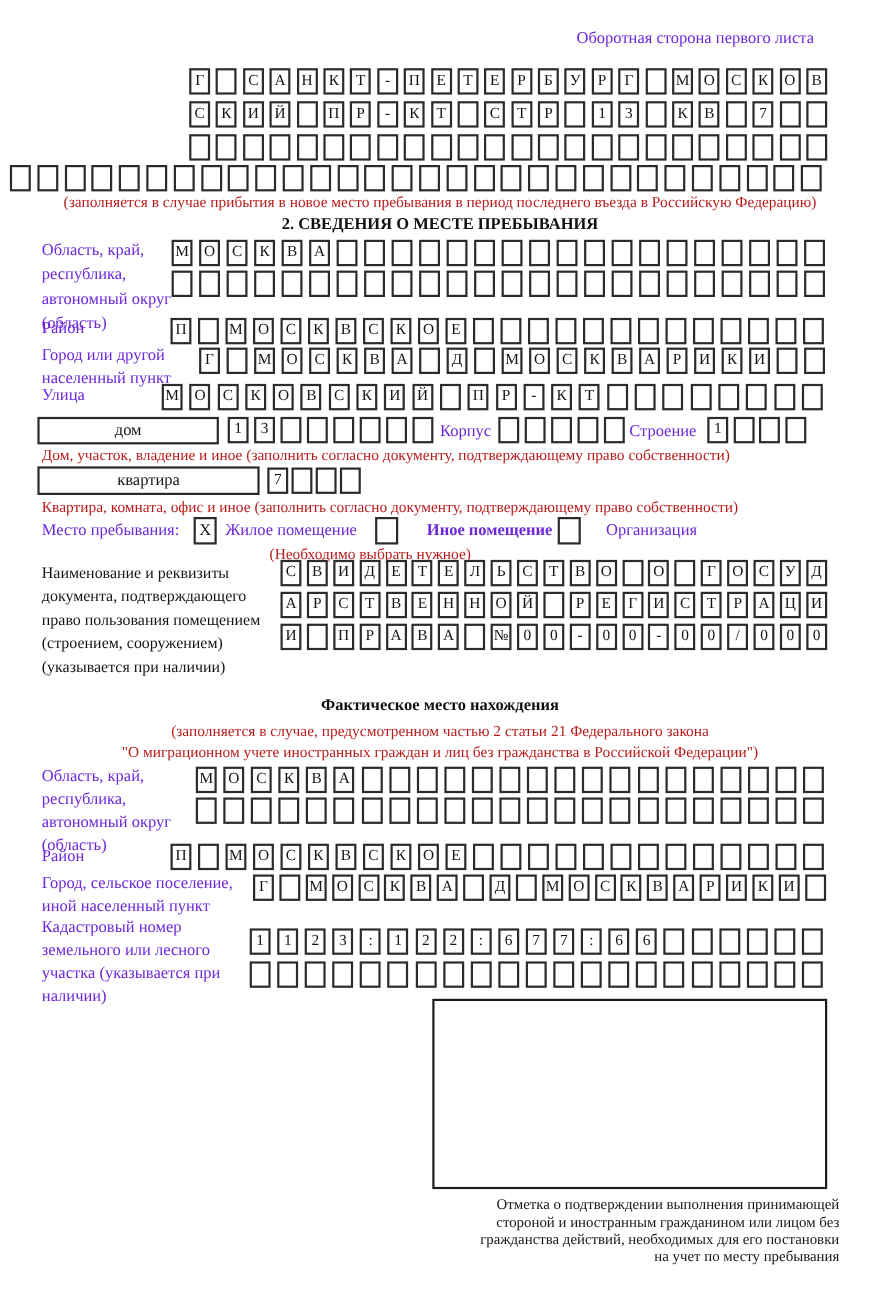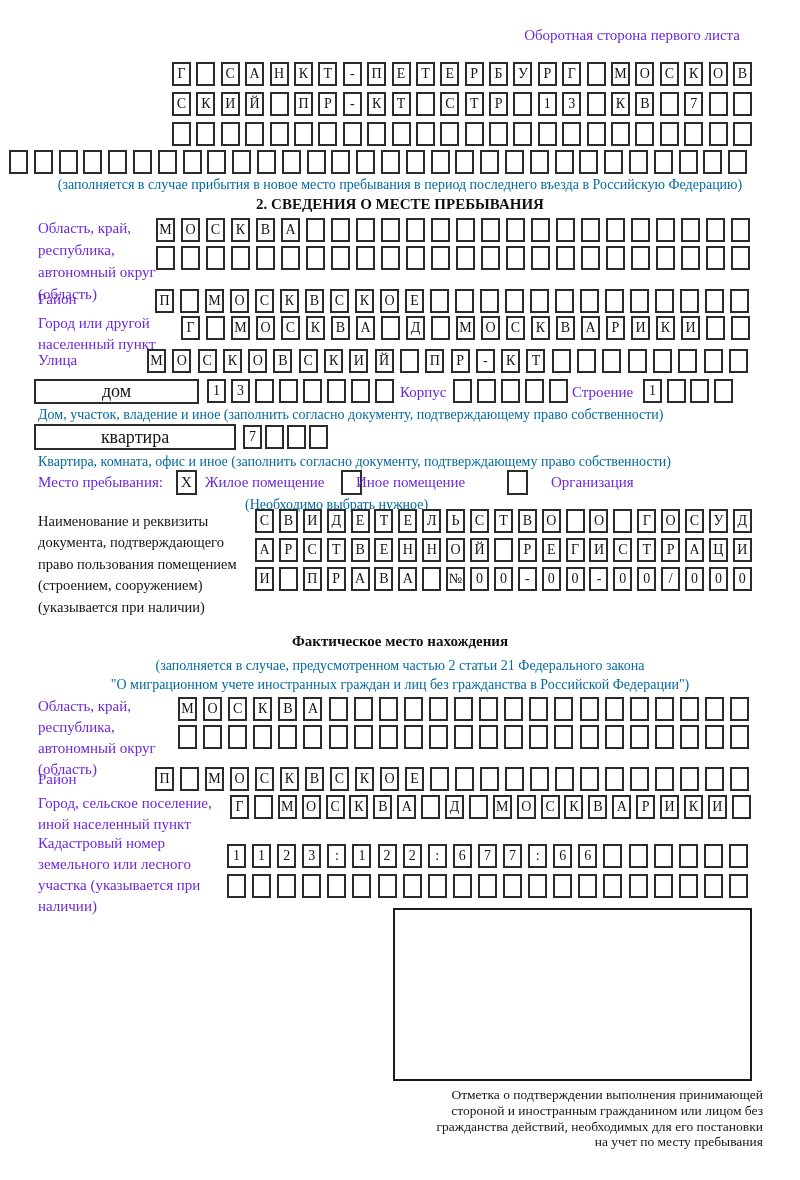--- a/index.html
+++ b/index.html
@@ -1,32 +1,32 @@
 <!DOCTYPE html>
 <html><head>
 <meta charset="utf-8">
 <style>
   html,body{margin:0;padding:0;background:#fff;}
   .form{position:relative;width:800px;height:1180px;background:#fff;
         font-family:"Liberation Serif",serif;color:#141414;overflow:hidden;}
   .abs{position:absolute;}
   .lbl{font-size:15px;line-height:22px;color:#6d28d9;}
   .lbl-sm{font-size:14px;line-height:20px;color:#141414;}
-  .note{font-size:14px;color:#0369a1;}
+  .note{font-size:14px;color:#b91c1c;}
   .title{font-size:15px;font-weight:bold;color:#101010;}
   .center{width:800px;text-align:center;}
   .pre{white-space:pre-line;}
   .boxrow{display:flex;}
   .cell{flex:0 0 19px;width:19px;height:24px;border:2px solid #2b2b2b;box-sizing:border-box;
         display:flex;align-items:center;justify-content:center;
         font-size:14px;background:#fff;}
   .chk{width:21px;height:25px;border:2px solid #2b2b2b;box-sizing:border-box;
        display:flex;align-items:center;justify-content:center;font-size:15px;background:#fff;}
   .fieldbox{border:2px solid #2b2b2b;box-sizing:border-box;display:flex;
-            align-items:center;justify-content:center;font-size:18px;background:#fff;}
+            align-items:center;justify-content:center;font-size:15px;background:#fff;}
   .stamp{border:2px solid #1c1c1c;box-sizing:border-box;background:#fff;}
 </style>
 </head>
 <body>
 
 <div class="form">
 
   <div class="abs lbl" style="top:24px;right:60px;">Оборотная сторона первого листа</div>
 
   <div class="abs boxrow" style="left:172px;top:62px;gap:5.4px;">
@@ -314,21 +314,21 @@
       <span class="cell"></span>
       <span class="cell"></span>
       <span class="cell"></span>
     </div>
   <div class="abs note" style="left:38px;top:454px;">Квартира, комната, офис и иное (заполнить согласно документу, подтверждающему право собственности)</div>
 
   <div class="abs lbl" style="left:38px;top:471px;">Место пребывания:</div>
   <span class="abs chk" style="left:176px;top:470px;">X</span>
   <div class="abs lbl" style="left:205px;top:471px;">Жилое помещение</div>
   <span class="abs chk" style="left:341px;top:470px;"></span>
-  <div class="abs lbl" style="left:356px;top:471px;">Иное помещение</div>
+  <div class="abs lbl" style="left:388px;top:471px;font-weight:bold;">Иное помещение</div>
   <span class="abs chk" style="left:507px;top:470px;"></span>
   <div class="abs lbl" style="left:551px;top:471px;">Организация</div>
   <div class="abs note" style="left:245px;top:497px;">(Необходимо выбрать нужное)</div>
 
   <div class="abs lbl-sm" style="left:38px;top:511px;width:200px;font-size:14.5px;line-height:21.4px;">Наименование и реквизиты документа, подтверждающего право пользования помещением (строением, сооружением) (указывается при наличии)</div>
   <div class="abs boxrow" style="left:255px;top:509px;gap:4.9px;">
       <span class="cell">С</span>
       <span class="cell">В</span>
       <span class="cell">И</span>
       <span class="cell">Д</span>

